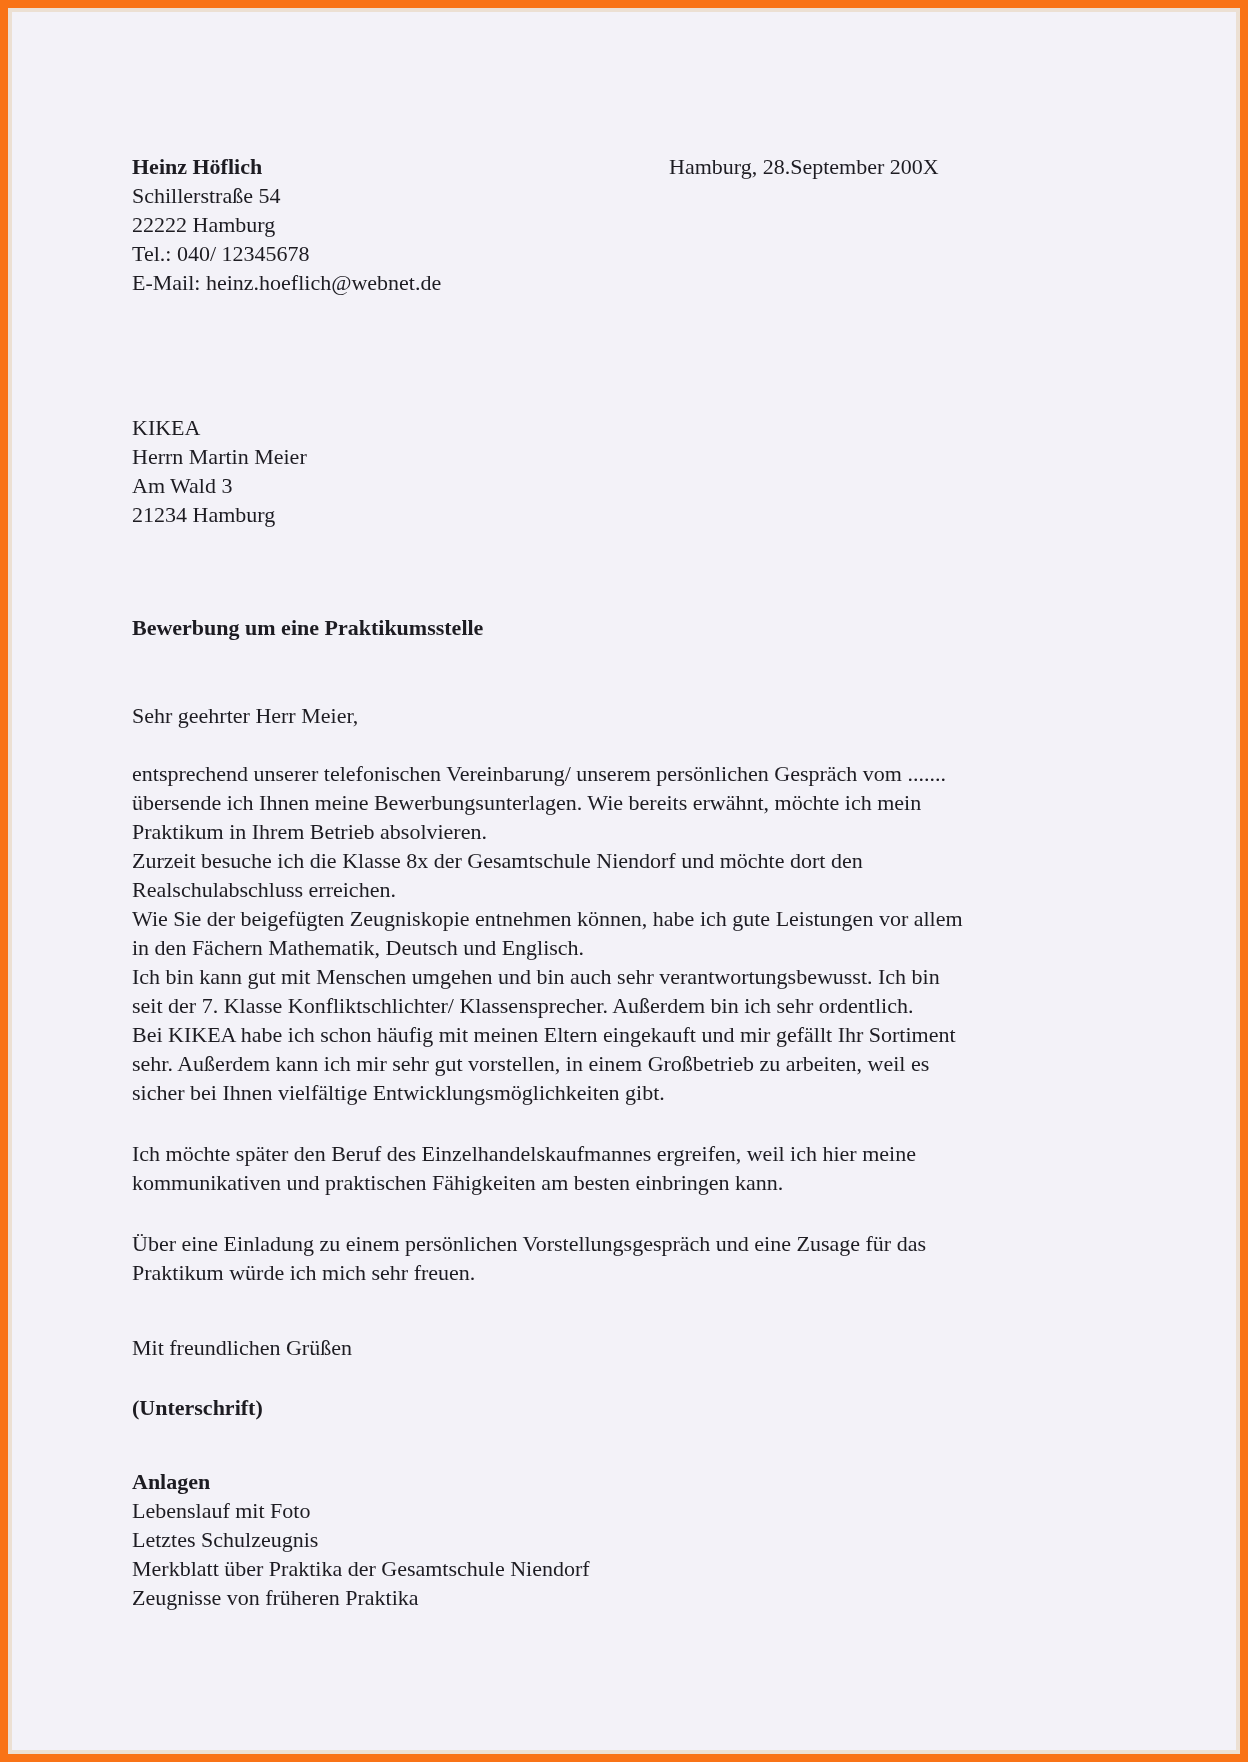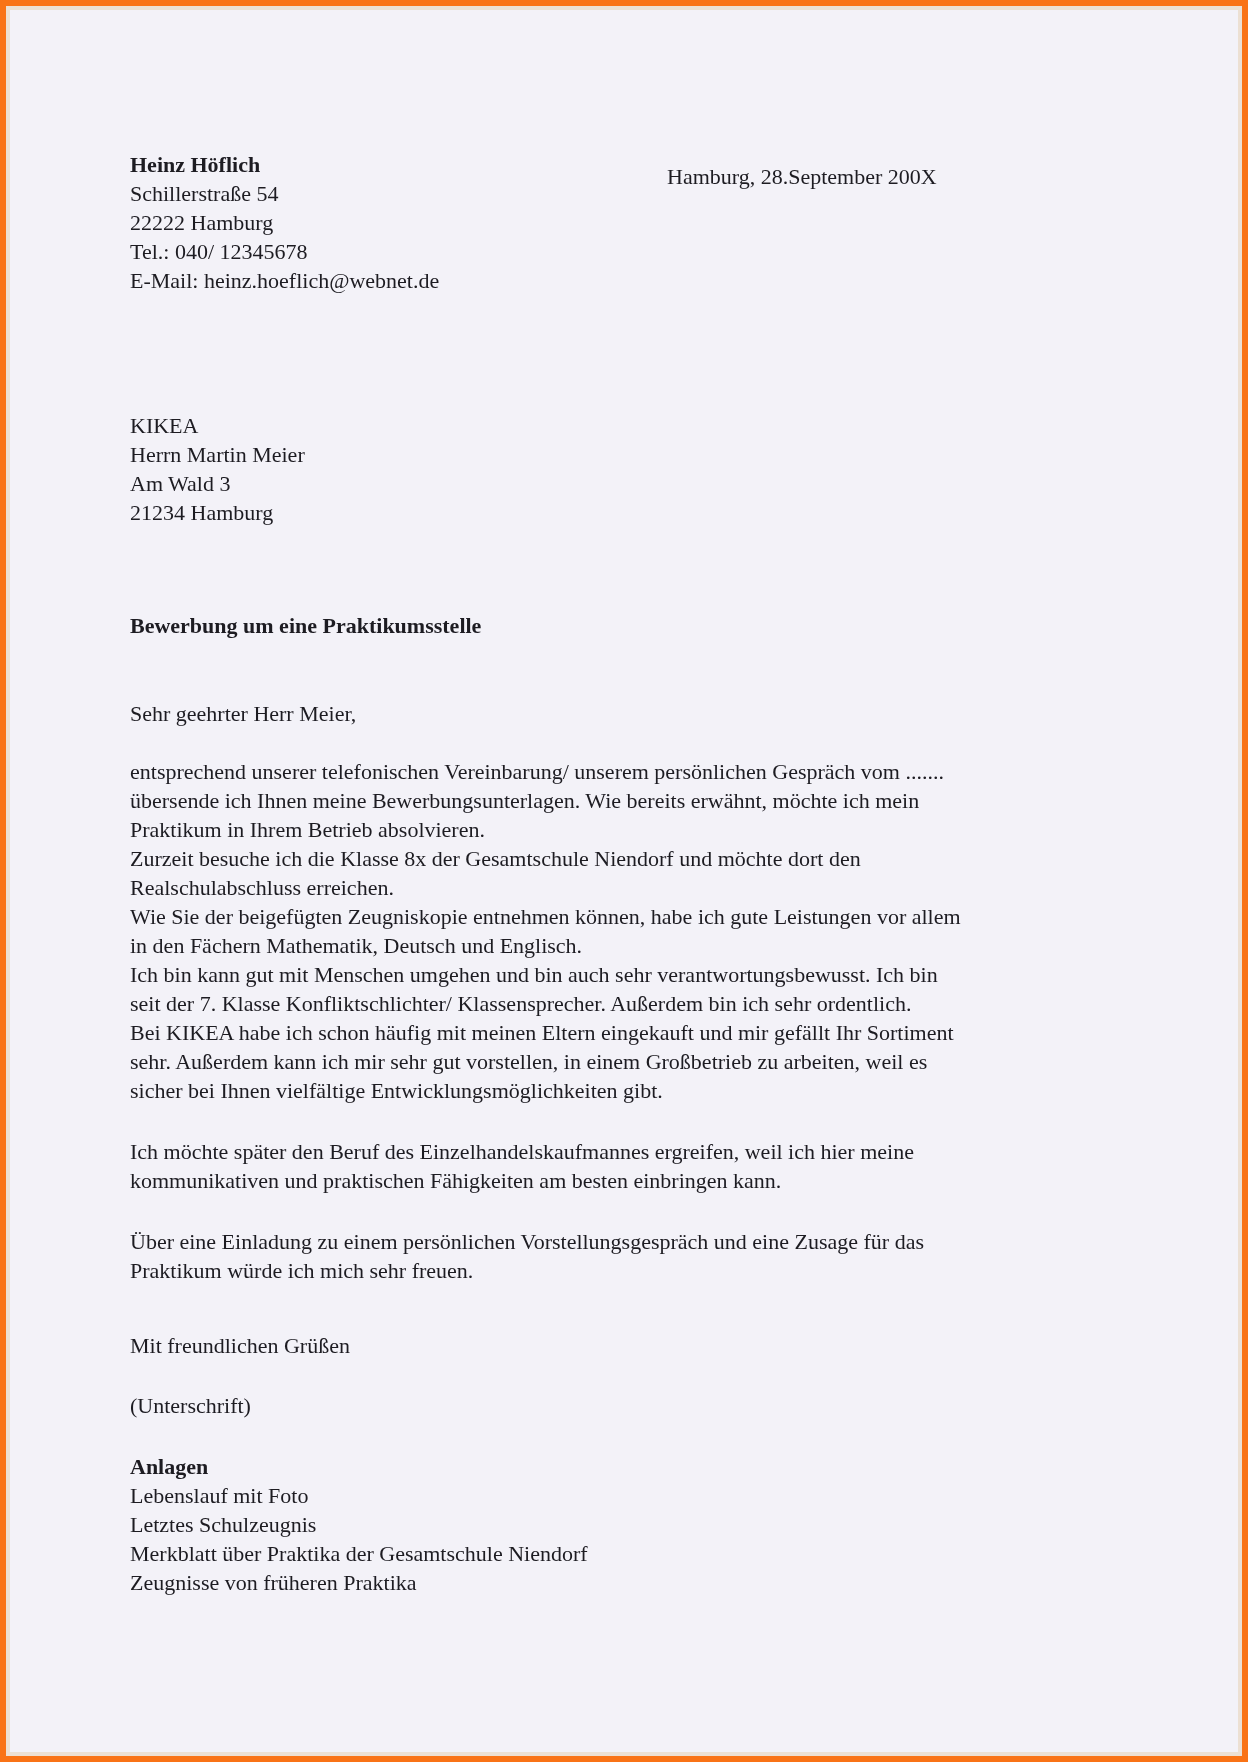--- a/index.html
+++ b/index.html
@@ -7,47 +7,47 @@
     width: 1248px;
     height: 1762px;
     background: #ffffff;
     font-family: "Liberation Serif", serif;
   }
   .page {
     box-sizing: border-box;
     width: 1248px;
     height: 1762px;
     background: #f3f2f8;
-    border: 6px solid #f97316;
+    border: 8px solid #f97316;
     box-shadow: inset 0 0 0 4px #ece0d3;
     padding: 144px 90px 0 124px;
     position: relative;
     color: #1d1c22;
   }
   .txt {
     font-size: 22px;
     line-height: 29px;
     white-space: pre-wrap;
   }
   .multiline { white-space: pre-line; }
   .bold { font-weight: bold; }
   .header-row { position: relative; }
   .dateline {
     position: absolute;
     left: 537px;
-    top: 12px;
+    top: 0;
   }
   .sender-block      { margin-bottom: 116px; }
   .recipient-city    { }
   .recipient-block   { margin-bottom: 84px; }
   .subject-block     { margin-bottom: 59px; }
   .salutation        { margin-bottom: 29px; }
   .paragraph         { margin-bottom: 32px; }
   .closing           { margin-top: 46px; margin-bottom: 31px; }
-  .signature         { margin-bottom: 32px; }
+  .signature         { margin-bottom: 45px; font-weight: bold; }
 </style>
 </head>
 <body>
 
 <div class="page">
 
   <div class="header-row">
     <div class="sender-block">
       <div class="txt bold">Heinz Höflich</div>
       <div class="txt">Schillerstraße 54</div>

